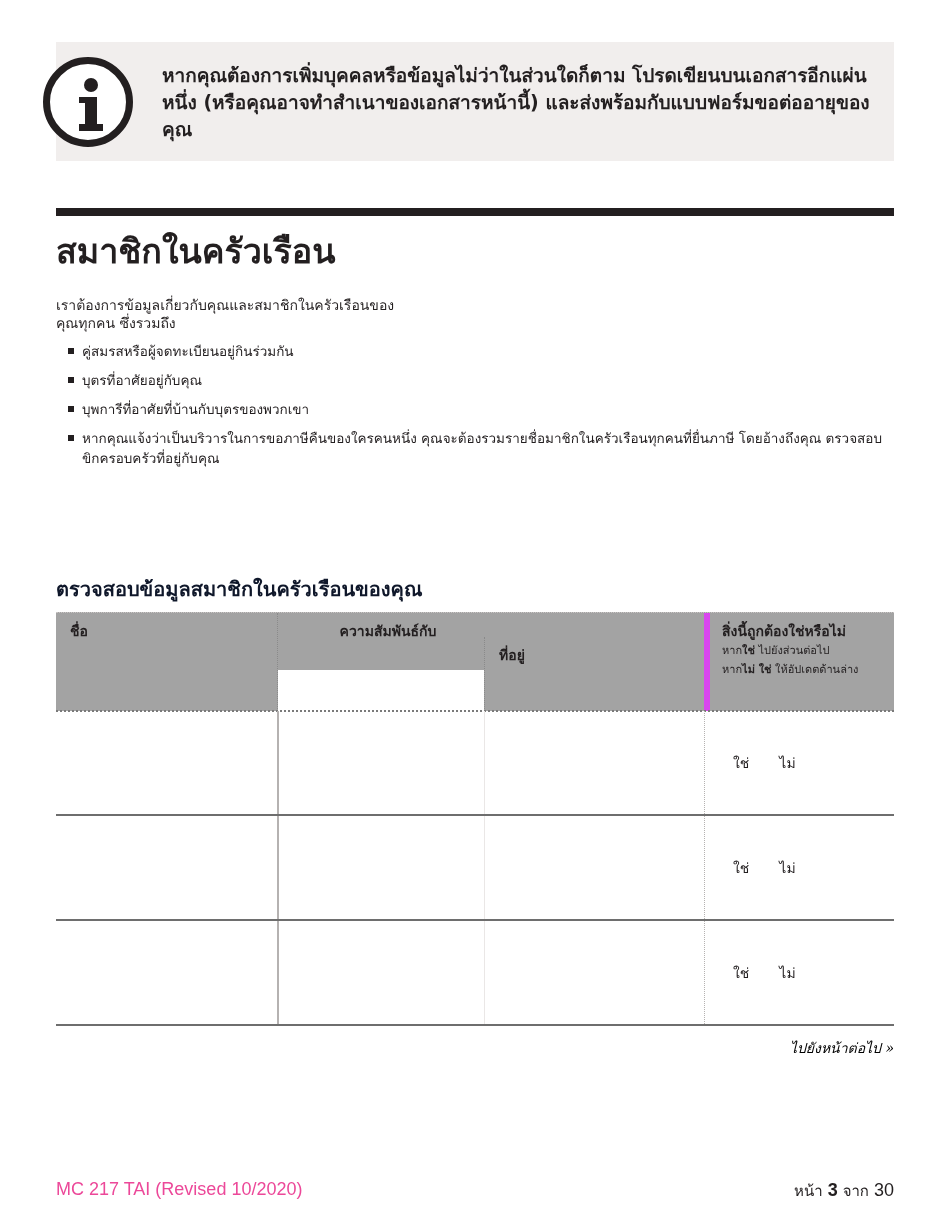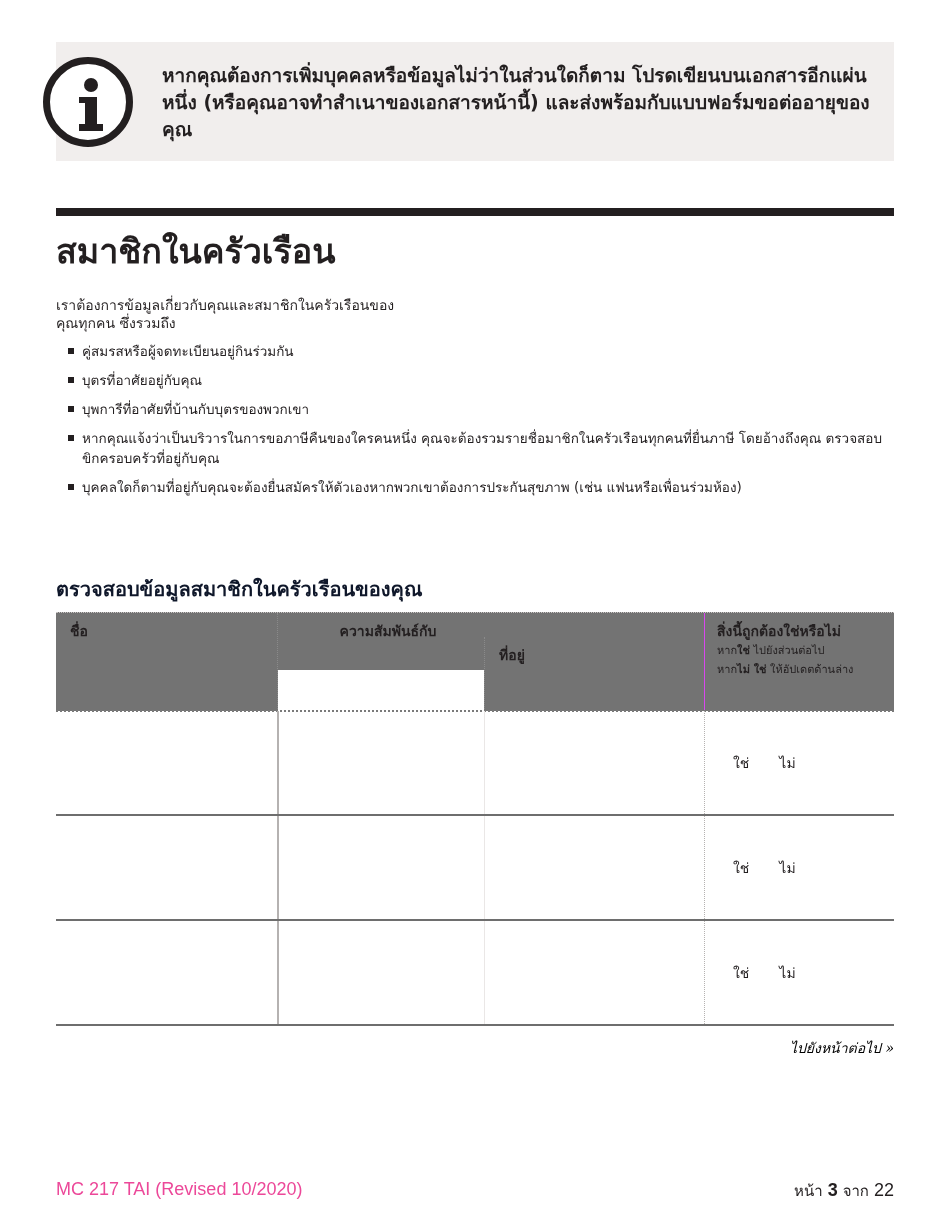--- a/index.html
+++ b/index.html
@@ -43,27 +43,27 @@
     .bullets { position: absolute; left: 68px; top: 341px; width: 826px; list-style: none; }
     .bullets li { position: relative; padding-left: 14px; font-size: 13.5px; line-height: 20px; margin-bottom: 9px; color: #231f20; }
     .bullets li::before { content: ""; position: absolute; left: 0; top: 7px; width: 6px; height: 6px; background: #231f20; }
 
     .table-title {
       position: absolute; left: 56px; top: 574px;
       font-family: "DejaVu Serif", serif; font-weight: bold; font-size: 20px; line-height: 30px; color: #0f172a;
     }
 
     .table { position: absolute; left: 56px; top: 612px; width: 838px; }
-    .thead { position: relative; height: 99px; background: #737373; border-top: 1px dotted #c9c5c4; }
+    .thead { position: relative; height: 99px; background: #a3a3a3; border-top: 1px dotted #c9c5c4; }
     .th { position: absolute; top: 0; height: 98px; font-family: "DejaVu Serif", serif; font-weight: bold; font-size: 14px; line-height: 20px; padding: 8px 0 0 14px; color: #231f20; }
     .th-name { left: 0; width: 221px; }
     .th-rel { left: 221px; width: 207px; border-left: 1px dotted #8a8a8a; text-align: center; }
     .th-rel .sub-white { position: absolute; left: 0; right: 0; bottom: 0; height: 41px; background: #ffffff; }
     .th-addr { left: 428px; width: 220px; border-left: 1px dotted #8a8a8a; margin-top: 24px; }
-    .th-ok { left: 648px; width: 190px; border-left: 1px solid #d946ef; padding-top: 8px; padding-left: 12px; }
+    .th-ok { left: 648px; width: 190px; border-left: 6px solid #d946ef; padding-top: 8px; padding-left: 12px; }
     .th-ok .sub { font-family: "DejaVu Sans", sans-serif; font-weight: normal; font-size: 11px; line-height: 19px; display: block; }
     .th-ok .sub b { font-weight: bold; }
     .thead-rule { position: absolute; left: 0; right: 0; bottom: -1px; height: 2px; border-bottom: 2px dotted #7a7a7a; }
 
     .row { position: relative; height: 105px; border-bottom: 2px solid #6e6e6e; }
     .row:first-of-type { border-top: 2px solid #6e6e6e; }
     .cell { position: absolute; top: 0; height: 103px; }
     .c-name { left: 0; width: 221px; }
     .c-rel { left: 221px; width: 207px; border-left: 2px solid #b5b2b1; }
     .c-addr { left: 428px; width: 220px; border-left: 1px solid #eae7e6; }
@@ -97,21 +97,20 @@
 <div class="section-rule"></div>
 <h1 class="section-title">สมาชิกในครัวเรือน</h1>
 <p class="intro intro1">เราต้องการข้อมูลเกี่ยวกับคุณและสมาชิกในครัวเรือนของ</p>
 <p class="intro intro2">คุณทุกคน ซึ่งรวมถึง</p>
 
 <ul class="bullets">
   <li>คู่สมรสหรือผู้จดทะเบียนอยู่กินร่วมกัน</li>
   <li>บุตรที่อาศัยอยู่กับคุณ</li>
   <li>บุพการีที่อาศัยที่บ้านกับบุตรของพวกเขา</li>
   <li>หากคุณแจ้งว่าเป็นบริวารในการขอภาษีคืนของใครคนหนึ่ง คุณจะต้องรวมรายชื่อมาชิกในครัวเรือนทุกคนที่ยื่นภาษี โดยอ้างถึงคุณ ตรวจสอบขิกครอบครัวที่อยู่กับคุณ</li>
-  <li>บุคคลใดก็ตามที่อยู่กับคุณจะต้องยื่นสมัครให้ตัวเองหากพวกเขาต้องการประกันสุขภาพ (เช่น แฟนหรือเพื่อนร่วมห้อง)</li>
 </ul>
 
 <h2 class="table-title">ตรวจสอบข้อมูลสมาชิกในครัวเรือนของคุณ</h2>
 
 <div class="table">
   <div class="thead">
     <div class="th th-name">ชื่อ</div>
     <div class="th th-rel">
       <span>ความสัมพันธ์กับ</span>
       <div class="sub-white"></div>
@@ -162,14 +161,14 @@
   </div>
 </div>
 
 <div class="next-link">ไปยังหน้าต่อไป »</div>
 
 <div class="footer-left">MC 217 TAI (Revised 10/2020)</div>
 <div class="footer-right">
   <span class="th-word">หน้า</span>
   <b>3</b>
   <span class="th-word">จาก</span>
-  <span>22</span>
+  <span>30</span>
 </div>
 
 </body></html>

